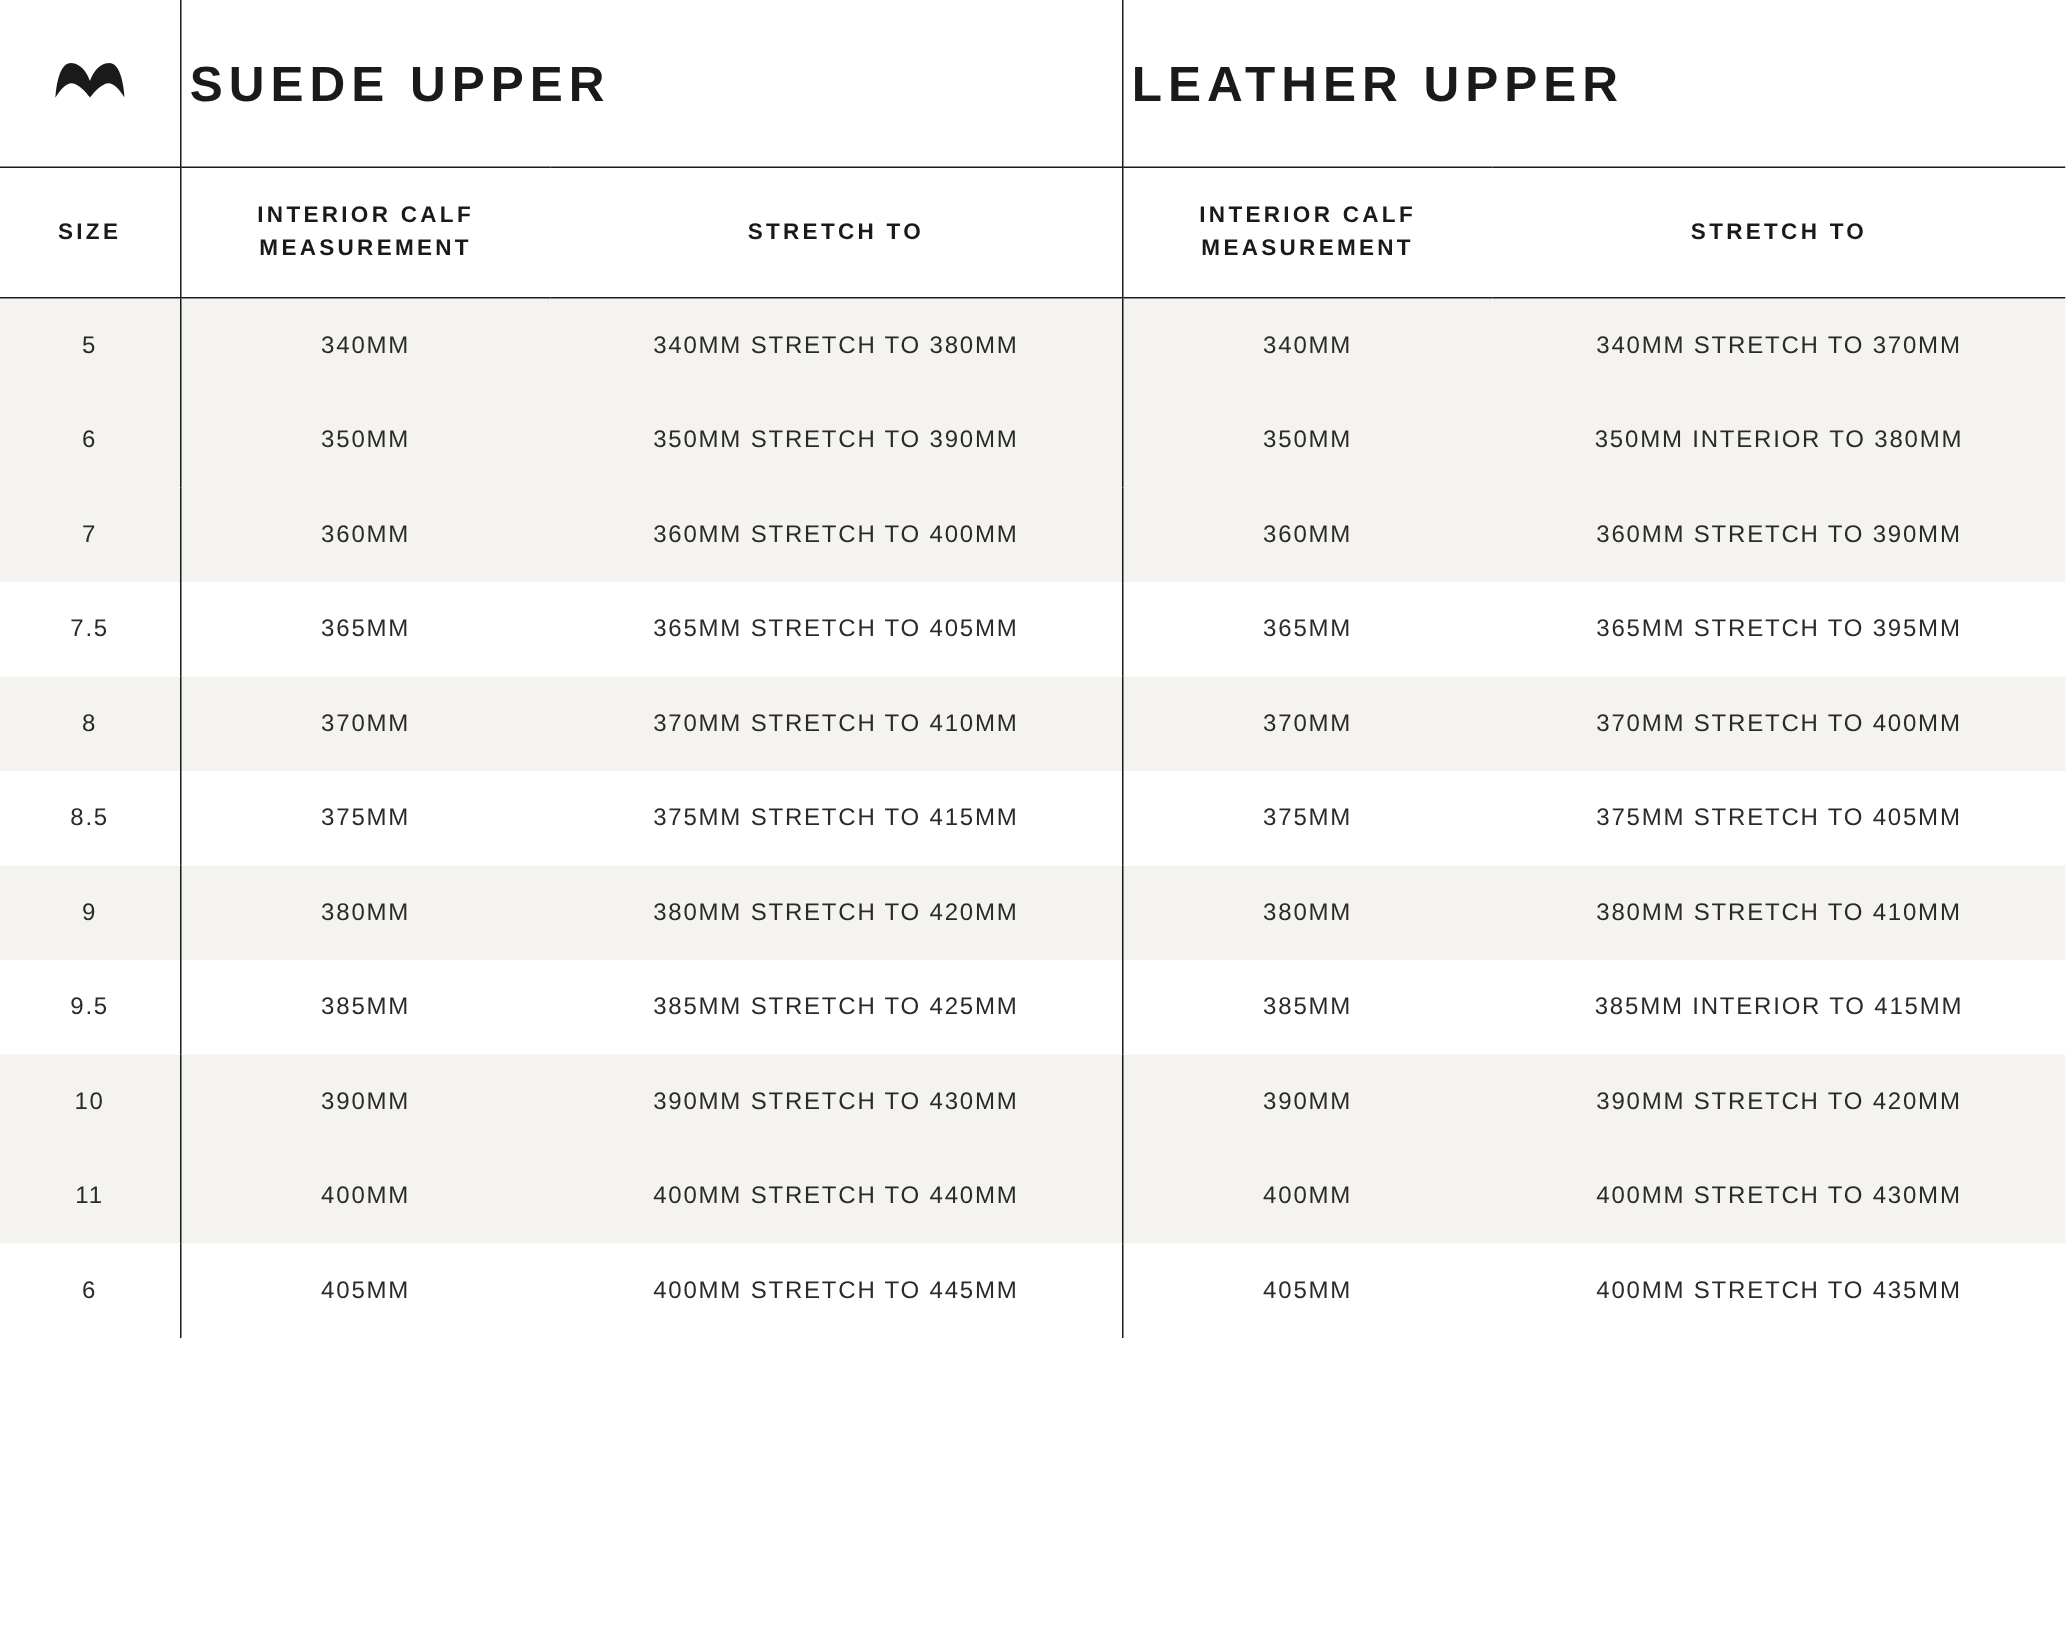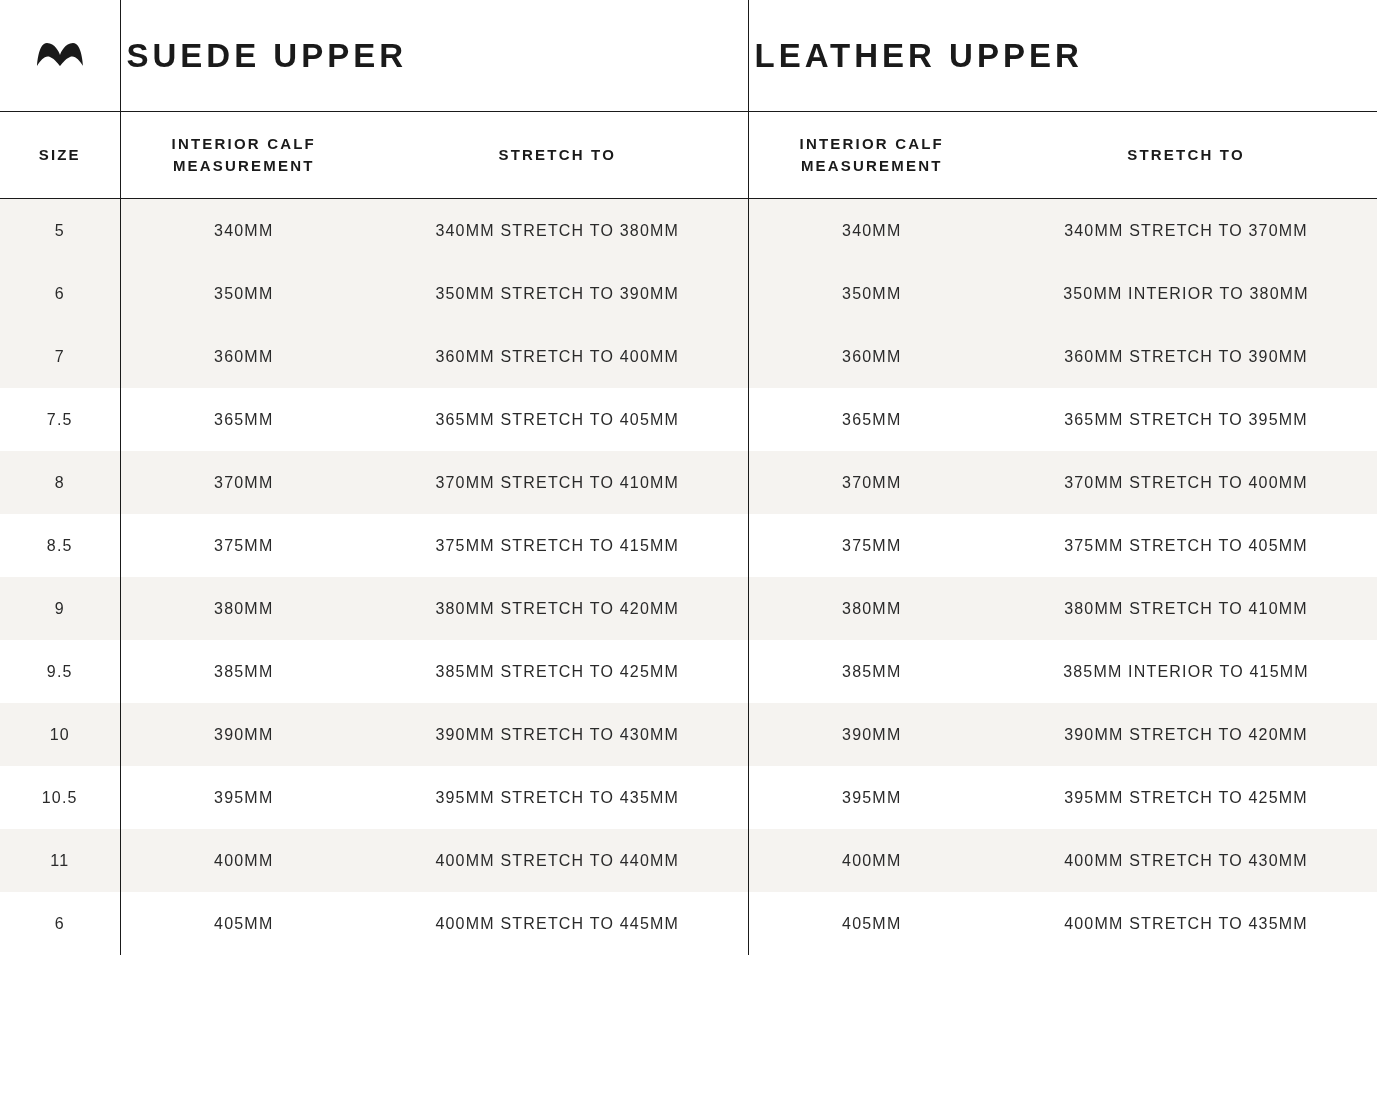--- a/index.html
+++ b/index.html
@@ -179,27 +179,20 @@
       <td>385MM</td>
       <td>385MM INTERIOR TO 415MM</td>
     </tr>
     <tr class="alt">
       <td class="size-col rule-right">10</td>
       <td>390MM</td>
       <td class="rule-right">390MM STRETCH TO 430MM</td>
       <td>390MM</td>
       <td>390MM STRETCH TO 420MM</td>
     </tr>
-    <tr>
-      <td class="size-col rule-right">10.5</td>
-      <td>395MM</td>
-      <td class="rule-right">395MM STRETCH TO 435MM</td>
-      <td>395MM</td>
-      <td>395MM STRETCH TO 425MM</td>
-    </tr>
     <tr class="alt">
       <td class="size-col rule-right">11</td>
       <td>400MM</td>
       <td class="rule-right">400MM STRETCH TO 440MM</td>
       <td>400MM</td>
       <td>400MM STRETCH TO 430MM</td>
     </tr>
     <tr>
       <td class="size-col rule-right">6</td>
       <td>405MM</td>

